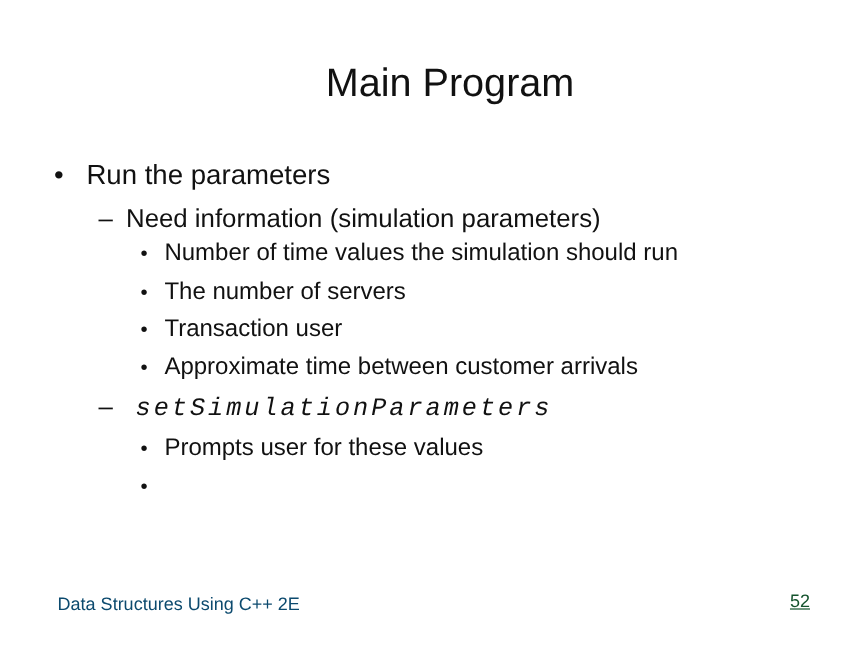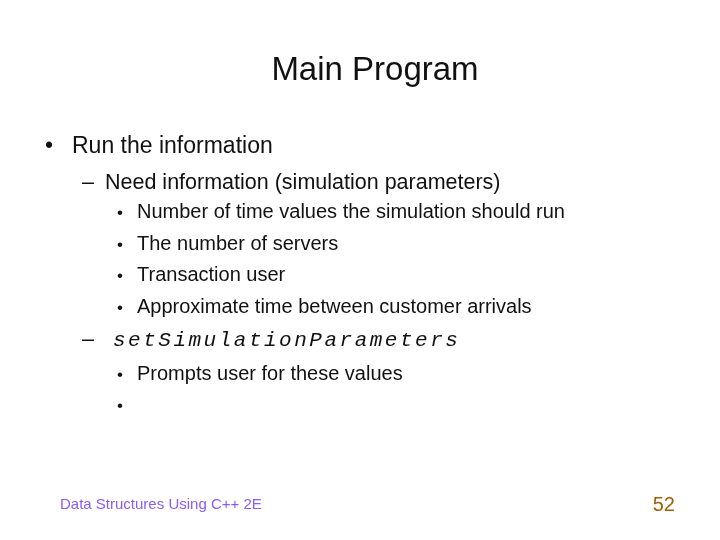--- a/index.html
+++ b/index.html
@@ -66,43 +66,44 @@
     font-family: "Liberation Mono", monospace;
     font-size: 21px;
     letter-spacing: 2.5px;
     margin-left: 8px;
     color: #111111;
     font-style: italic;
   }
   
   .footer-left {
     position: absolute;
-    left: 60px;
+    left: 48px;
     top: 495px;
     font-size: 15px;
-    color: #8b5cf6;
+    color: #0c4a6e;
   }
   .footer-page {
     position: absolute;
     right: 45px;
     top: 493px;
-    font-size: 20px;
-    color: #a16207;
+    font-size: 15px;
+    color: #14532d;
+    text-decoration: underline;
   }
 </style>
 </head>
 <body>
 
 <div class="slide">
 
   <div class="slide-title">Main Program</div>
 
   <div class="row l1">
     <span class="marker">•</span>
-    <span>Run the information</span>
+    <span>Run the parameters</span>
   </div>
 
   <div class="row l2 l2a">
     <span class="marker">–</span>
     <span>Need information (simulation parameters)</span>
   </div>
 
   <div class="l3-group l3-group-1">
     <div class="l3-line">
       <span class="marker">•</span>

